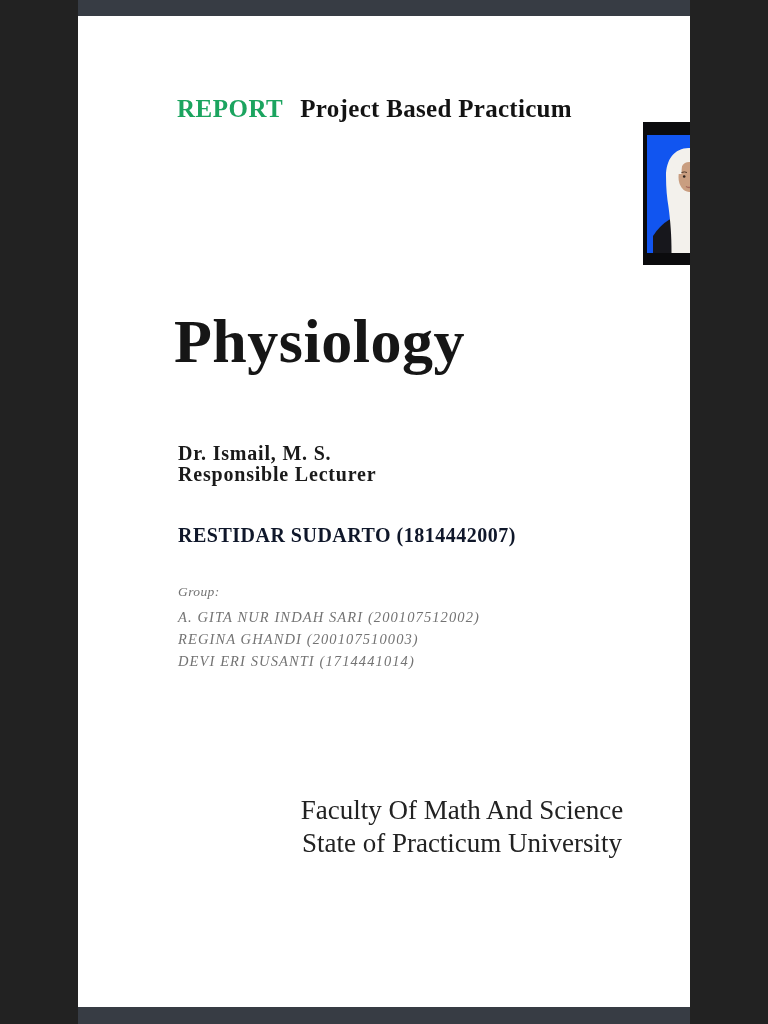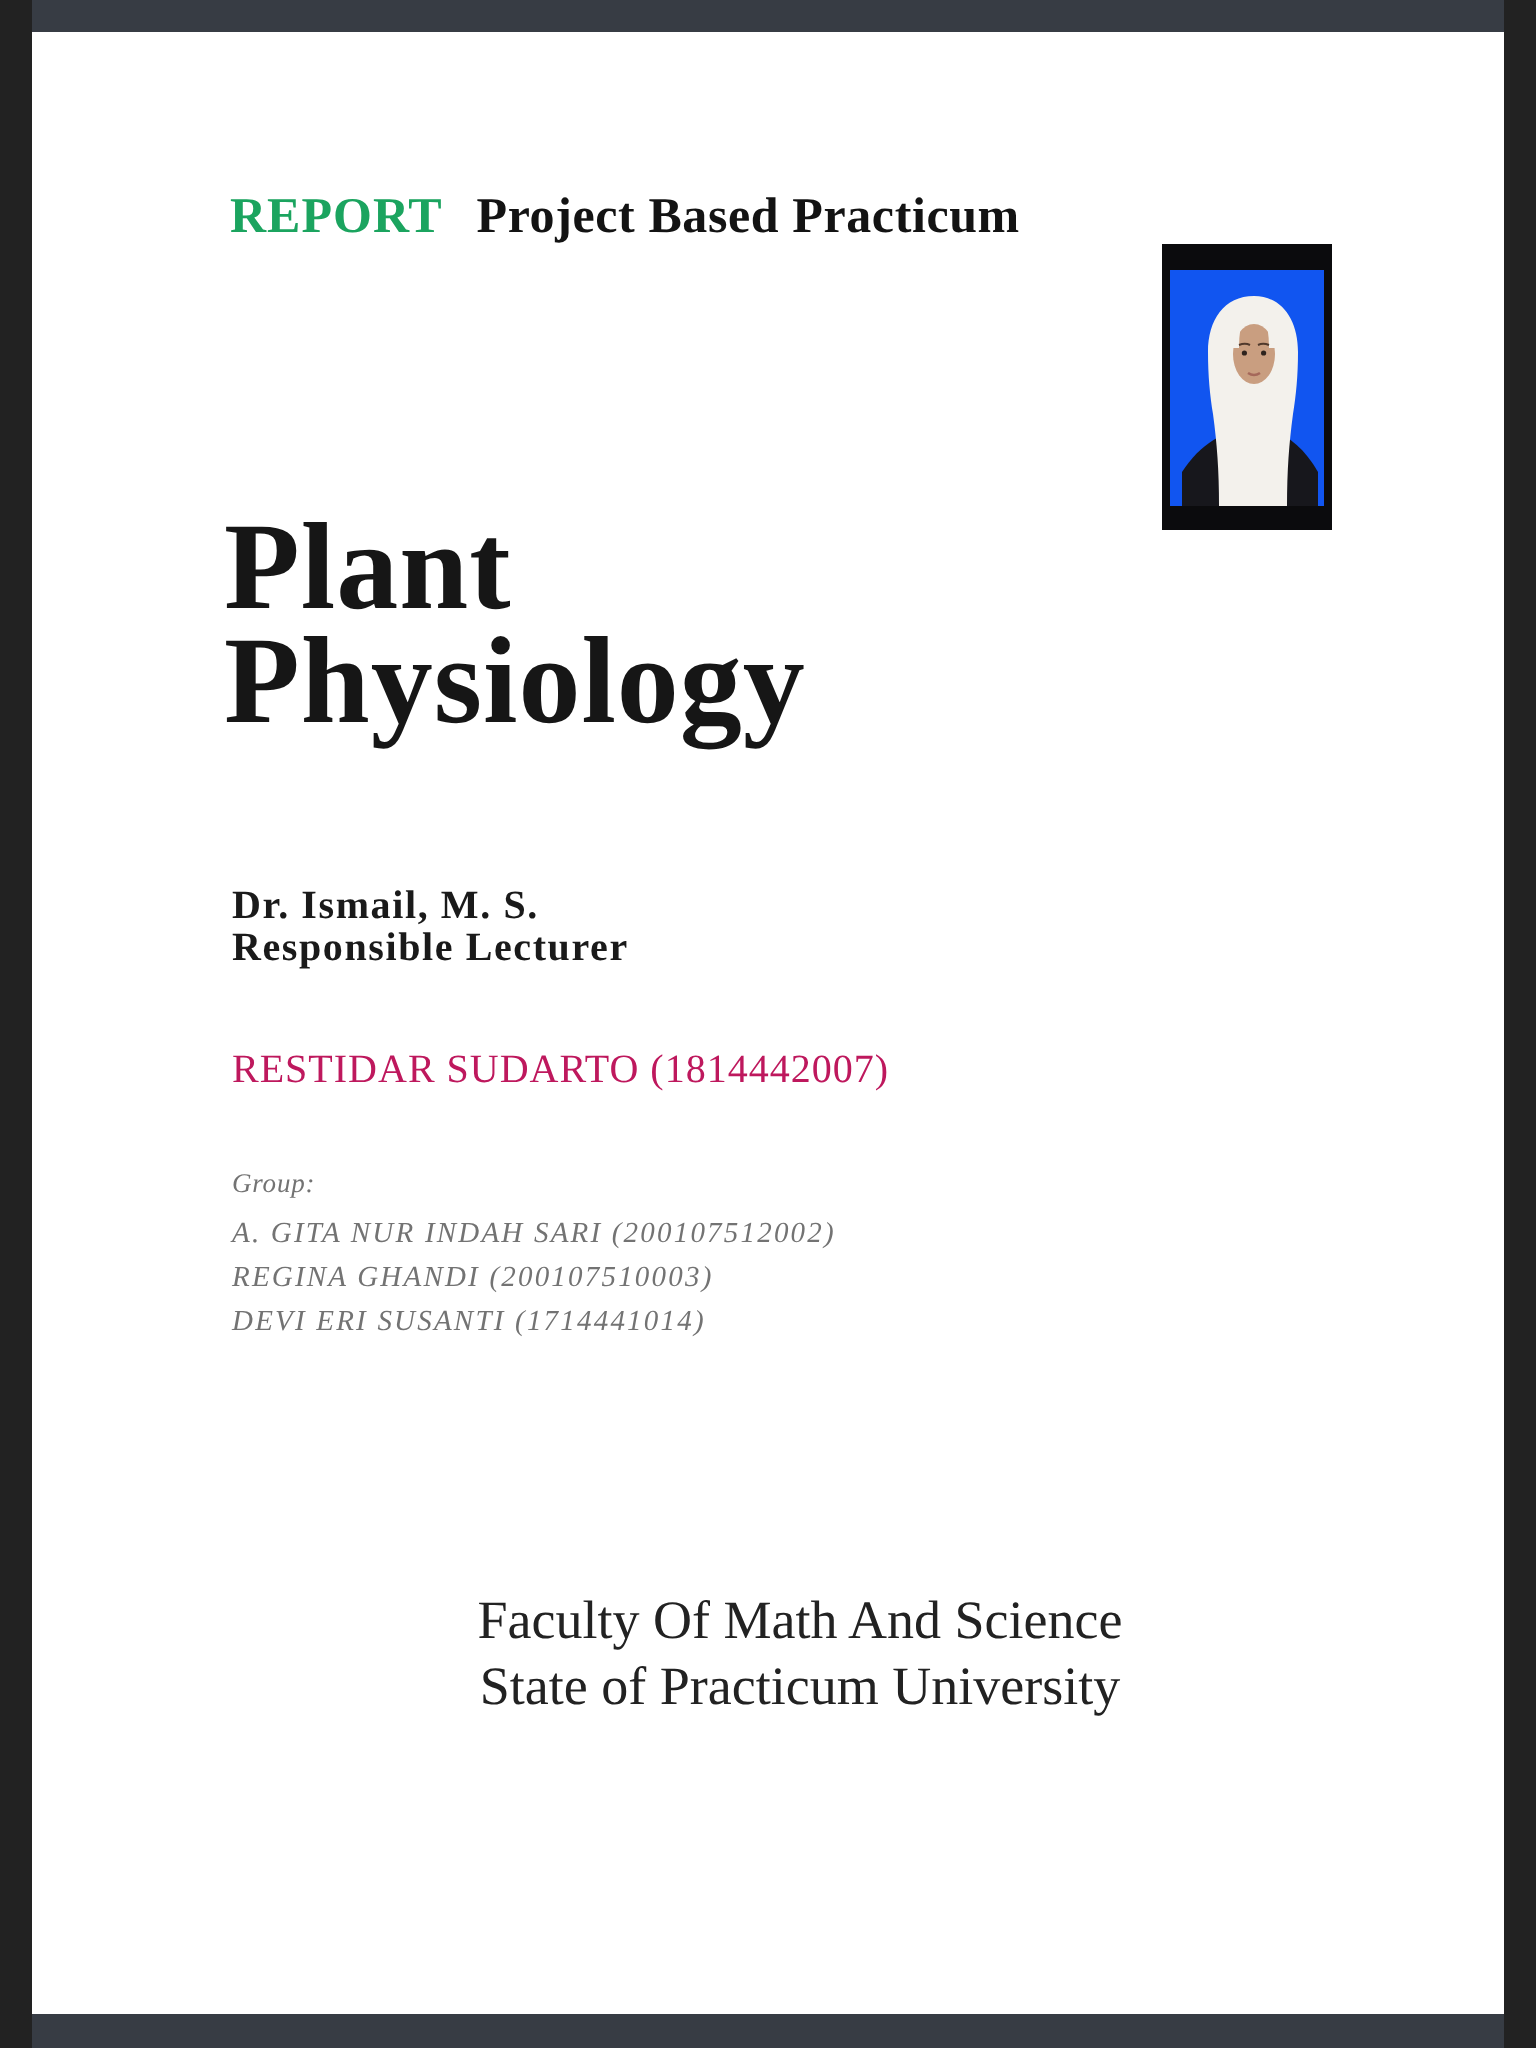--- a/index.html
+++ b/index.html
@@ -1,18 +1,18 @@
 <!DOCTYPE html>
 <html><head>
 <meta charset="utf-8">
 <style>
   * { margin:0; padding:0; box-sizing:border-box; }
   body { background:#222; font-family:"Liberation Serif","DejaVu Serif",serif; }
   .screen {
-    position:relative; width:736px; height:1024px;
+    position:relative; width:612px; height:1024px;
     background:#373c44; overflow:hidden; margin:0 auto;
   }
   .page {
     position:absolute; left:0; top:16px; width:768px; height:991px;
     background:#ffffff;
   }
   .header { position:absolute; left:99px; top:79px; white-space:nowrap; }
   .report {
     color:#1ba45f; font-weight:bold; font-size:25px; letter-spacing:0.5px;
     margin-right:17px;
@@ -29,21 +29,21 @@
   }
 
   .lecturer {
     position:absolute; left:100px; top:427px;
     font-size:20px; font-weight:bold; color:#1a1a1a;
     line-height:21px; letter-spacing:0.8px;
   }
 
   .author {
     position:absolute; left:100px; top:508px;
-    font-size:20px; color:#be185d; letter-spacing:0.5px;
+    font-size:20px; color:#0f172a; letter-spacing:0.5px;font-weight:bold;
   }
 
   .group { position:absolute; left:100px; top:568px; color:#737373;font-style:italic; }
   .group-label { font-size:13.5px; letter-spacing:0.4px; margin-bottom:6px; }
   .member { font-size:14.5px; line-height:22px; letter-spacing:1.1px; }
 
   .unit {
     position:absolute; left:0; top:715px; width:768px;
     text-align:center; color:#161616;
   }
@@ -83,21 +83,21 @@
         <path d="M34.5,52 C34.5,35 39.5,30.5 46,30.5 C52.5,30.5 57.5,35 57.5,52" fill="none" stroke="#f3f1ec" stroke-width="8"></path>
         <path d="M38.5,50.5 Q41.5,49.3 44,50.5" stroke="#50392c" stroke-width="1" fill="none"></path>
         <path d="M48,50.5 Q50.5,49.3 53.5,50.5" stroke="#50392c" stroke-width="1" fill="none"></path>
         <circle cx="41.2" cy="54.5" r="1.3" fill="#2e231d"></circle>
         <circle cx="50.8" cy="54.5" r="1.3" fill="#2e231d"></circle>
         <path d="M43,64.5 Q46,66.5 49,64.5" stroke="#a5685a" stroke-width="1.3" fill="none"></path>
       </svg>
     </div>
 
     <h1 class="main-title">
-      <span>Plant</span><br>
+      <br>
       <span>Physiology</span>
     </h1>
 
     <div class="lecturer">
       <div>Dr. Ismail, M. S.</div>
       <div>Responsible Lecturer</div>
     </div>
 
     <div class="author">RESTIDAR SUDARTO (1814442007)</div>
 

